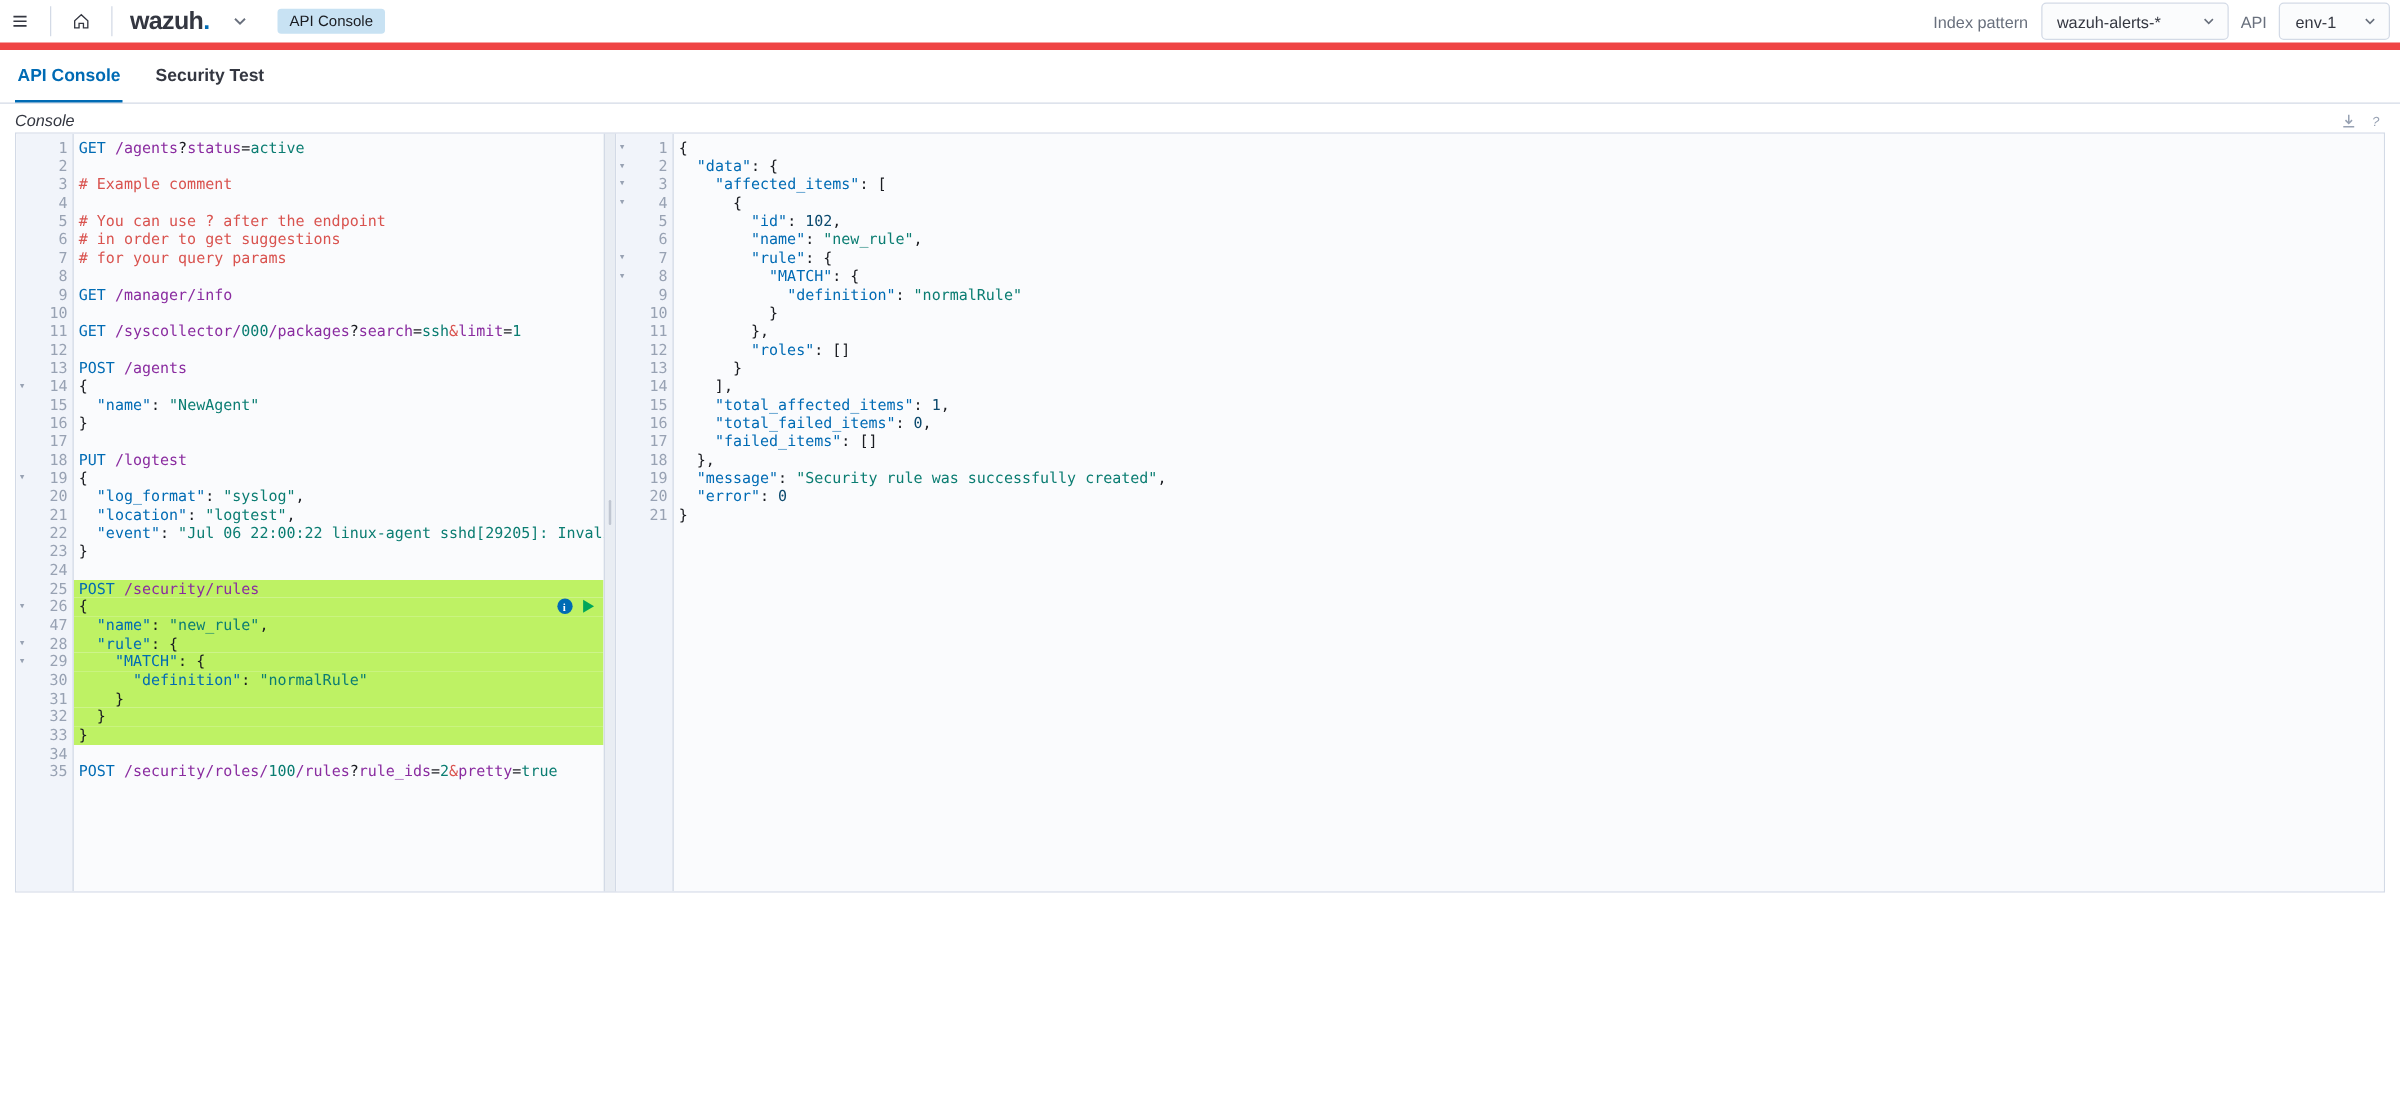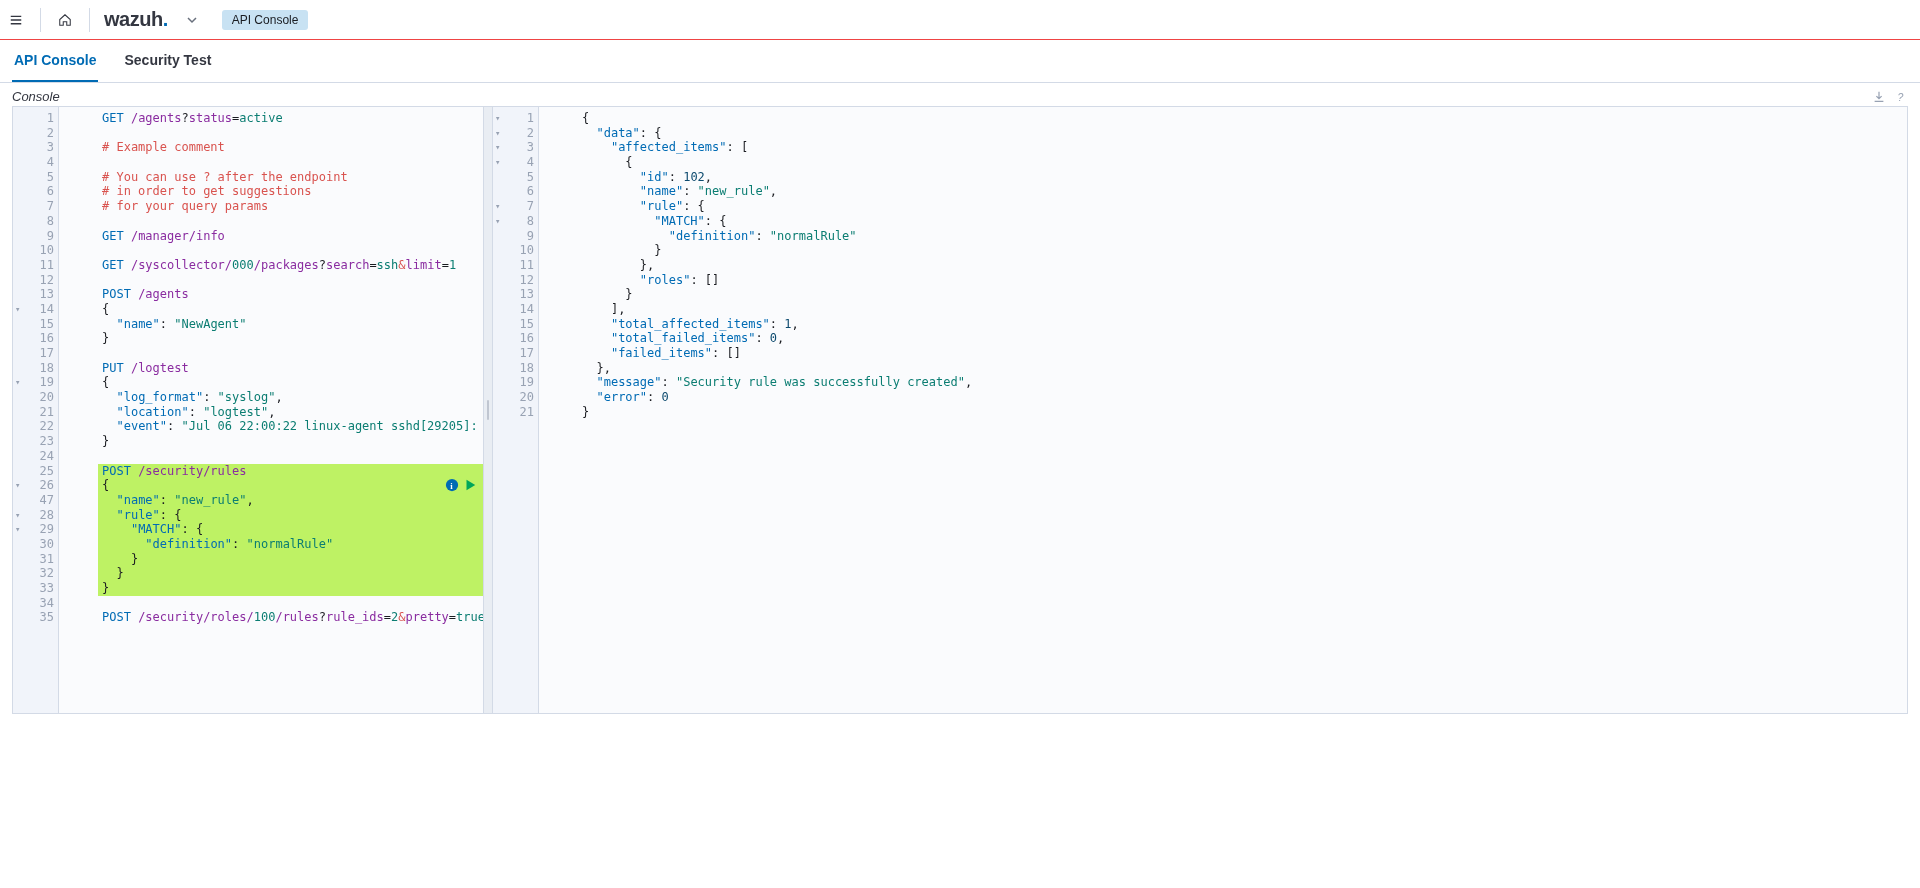--- a/index.html
+++ b/index.html
@@ -6,21 +6,21 @@
   body {
     font-family: -apple-system, BlinkMacSystemFont, "Segoe UI", Helvetica, Arial, sans-serif;
     font-size: 14px;
     color: #343741;
     background: #fff;
   }
 
   
   .topbar {
     display: flex; align-items: center; height: 40px;
-    border-bottom: 1px solid #ef4444; padding: 0 8px 0 0;
+    border-bottom: 6px solid #ef4444; padding: 0 8px 0 0;
   }
   .tb-left { display: flex; align-items: center; gap: 6px; }
   .tb-btn {
     width: 32px; height: 32px; display: flex; align-items: center; justify-content: center;
     border: none; background: none; cursor: pointer; border-radius: 4px;
   }
   .tb-divider { width: 1px; height: 24px; background: #d3dae6; margin: 0 2px; }
   .brand { font-weight: 700; font-size: 20px; letter-spacing: -0.5px; padding: 0 6px; display:flex; align-items:center;}
   .brand .dot { color: #006BB4; }
   .breadcrumb-chip {
@@ -68,21 +68,21 @@
     padding-top: 4px;
   }
   .gutter .ln { height: 14.7px; line-height: 14.7px; text-align: right; padding-right: 4px; position:relative;}
   .gutter .ln .fold { position:absolute; left:2px; top:0; font-size:9px; color:#98a2b3; }
 
   .code {
     position: absolute; top: 0; bottom: 0; left: 46px; right: 0;
     font-family: Menlo, Consolas, monospace; font-size: 12px; line-height: 14.7px;
     padding-top: 4px; white-space: pre; overflow: hidden;
   }
-  .code .row { height: 14.7px; padding-left: 4px; margin-left: 39px; }
+  .code .row { height: 14.7px; padding-left: 4px; }
   .code .row.sel { background: #bef264; }
 
   
   .t-method { color: #006BB4; }       
   .t-path   { color: #8a2ca0; }       
   .t-path2  { color: #0b7d72; }       
   .t-comment{ color: #d9534f; }       
   .t-brace  { color: #1a1c21; }
   .t-key    { color: #006BB4; }       
   .t-str    { color: #0b7d72; }       
@@ -126,20 +126,40 @@
     <span class="chev">
       <span class="ico">
         <svg viewBox="0 0 12 12" width="12" height="12">
             <path d="M2 4l4 4 4-4" fill="none" stroke="#69707d" stroke-width="1.5"></path>
           </svg>
       </span>
     </span>
     <span class="breadcrumb-chip">API Console</span>
   </div>
 
+  <div class="tb-right">
+    <span class="tb-label">Index pattern</span>
+    <div class="select">
+      <span>wazuh-alerts-*</span>
+      <span class="ico">
+        <svg viewBox="0 0 12 12" width="10" height="10">
+            <path d="M2 4l4 4 4-4" fill="none" stroke="#69707d" stroke-width="1.5"></path>
+          </svg>
+      </span>
+    </div>
+    <span class="tb-label">API</span>
+    <div class="select small">
+      <span>env-1</span>
+      <span class="ico">
+        <svg viewBox="0 0 12 12" width="10" height="10">
+            <path d="M2 4l4 4 4-4" fill="none" stroke="#69707d" stroke-width="1.5"></path>
+          </svg>
+      </span>
+    </div>
+  </div>
 </div>
 
 <div class="tabs">
   <div class="tab active">API Console</div>
   <div class="tab">Security Test</div>
 </div>
 
 <div class="console-hdr">
   <span>Console</span>
   <div class="icons">

